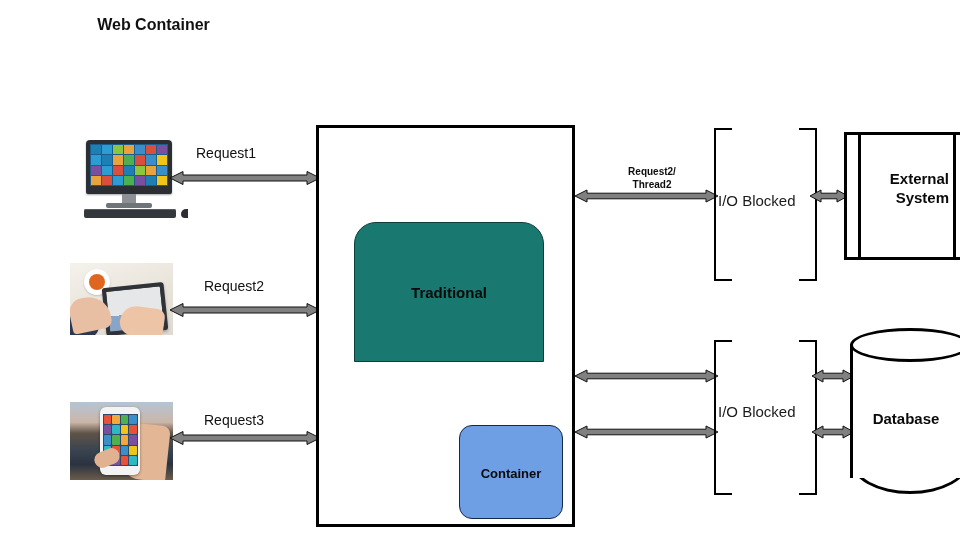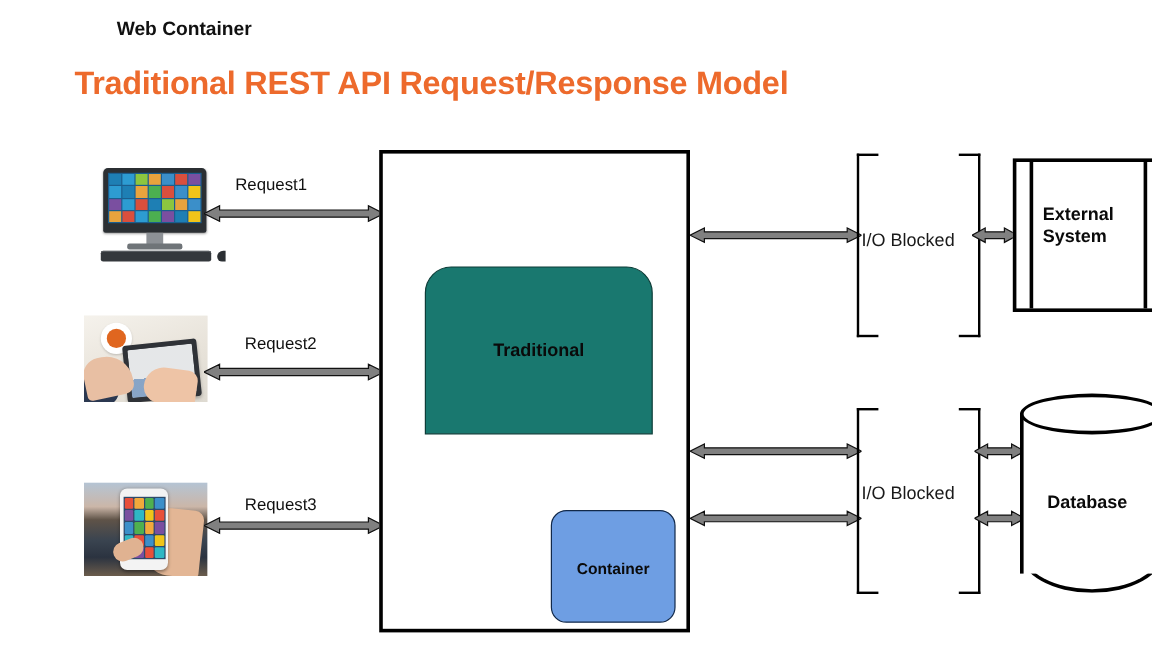--- a/index.html
+++ b/index.html
@@ -184,21 +184,21 @@
     border: 3px solid #000; background: #fff; box-sizing: border-box;
   }
   #external-system::before, #external-system::after {
     content:""; position:absolute; top:0; bottom:0; width:0;
     border-left: 3px solid #000;
   }
   #external-system::before { left: 11px; }
   #external-system::after  { right: 11px; }
   #external-system-label {
     left: 845px; top: 170px; width: 80px;
-    font-size: 15px; font-weight: bold; color:#0a0a0a; line-height: 1.25;
+    font-size: 15px; font-weight: bold; color:#0a0a0a; line-height: 1.25; text-align: right;
   }
 
   
   #database { left: 826px; top: 328px; width: 120px; height: 166px; }
   .db-body {
     position:absolute; left:0; top:16px; width:100%; height:134px;
     border-left:3px solid #000; border-right:3px solid #000;
     box-sizing:border-box; background:#fff;
   }
   .db-bottom {
@@ -233,21 +233,20 @@
   }
   #req1-label { left: 172px; top: 145px; }
   #req2-label { left: 180px; top: 278px; }
   #req3-label { left: 180px; top: 412px; }
 </style>
 </head>
 <body>
 
 <div id="stage">
 
-  <div id="title" class="abs">Traditional REST API Request/Response Model</div>
 
   <div id="client-desktop" class="abs client-art">
     <div class="pc-bezel">
       <div class="pc-screen">
         <i style="background:#1e7fb4"></i>
           <i style="background:#2d9cd2"></i>
           <i style="background:#8cc63f"></i>
         <i style="background:#e8a33d"></i>
           <i style="background:#3b8fc9"></i>
           <i style="background:#d94f3d"></i>
@@ -346,20 +345,22 @@
 
   <div id="web-container" class="abs"></div>
   <div id="web-container-label" class="abs">Web Container</div>
 
   <div id="app-box" class="abs"></div>
   <div id="app-label" class="abs">Traditional</div>
 
   <div id="threadpool-box" class="abs"></div>
   <div id="threadpool-label" class="abs">Container</div>
 
+  <div id="flow-r2" class="abs flow-label">Request2/
+Thread2</div>
 
   <div class="abs arrow" style="left:551px; top:188px; width:143px;">
     <svg width="143" height="16" viewBox="0 0 143 16">
       <polygon points="0,8 12,2 12,5.2 131,5.2 131,2 143,8 131,14 131,10.8 12,10.8 12,14" fill="#808080" stroke="#111111" stroke-width="1"></polygon>
     </svg>
   </div>
 
   <div id="bracket-top-left" class="abs bracket-left"></div>
   <div id="bracket-top-right" class="abs bracket-right"></div>
   <div id="io-label-top" class="abs io-label">I/O Blocked</div>

